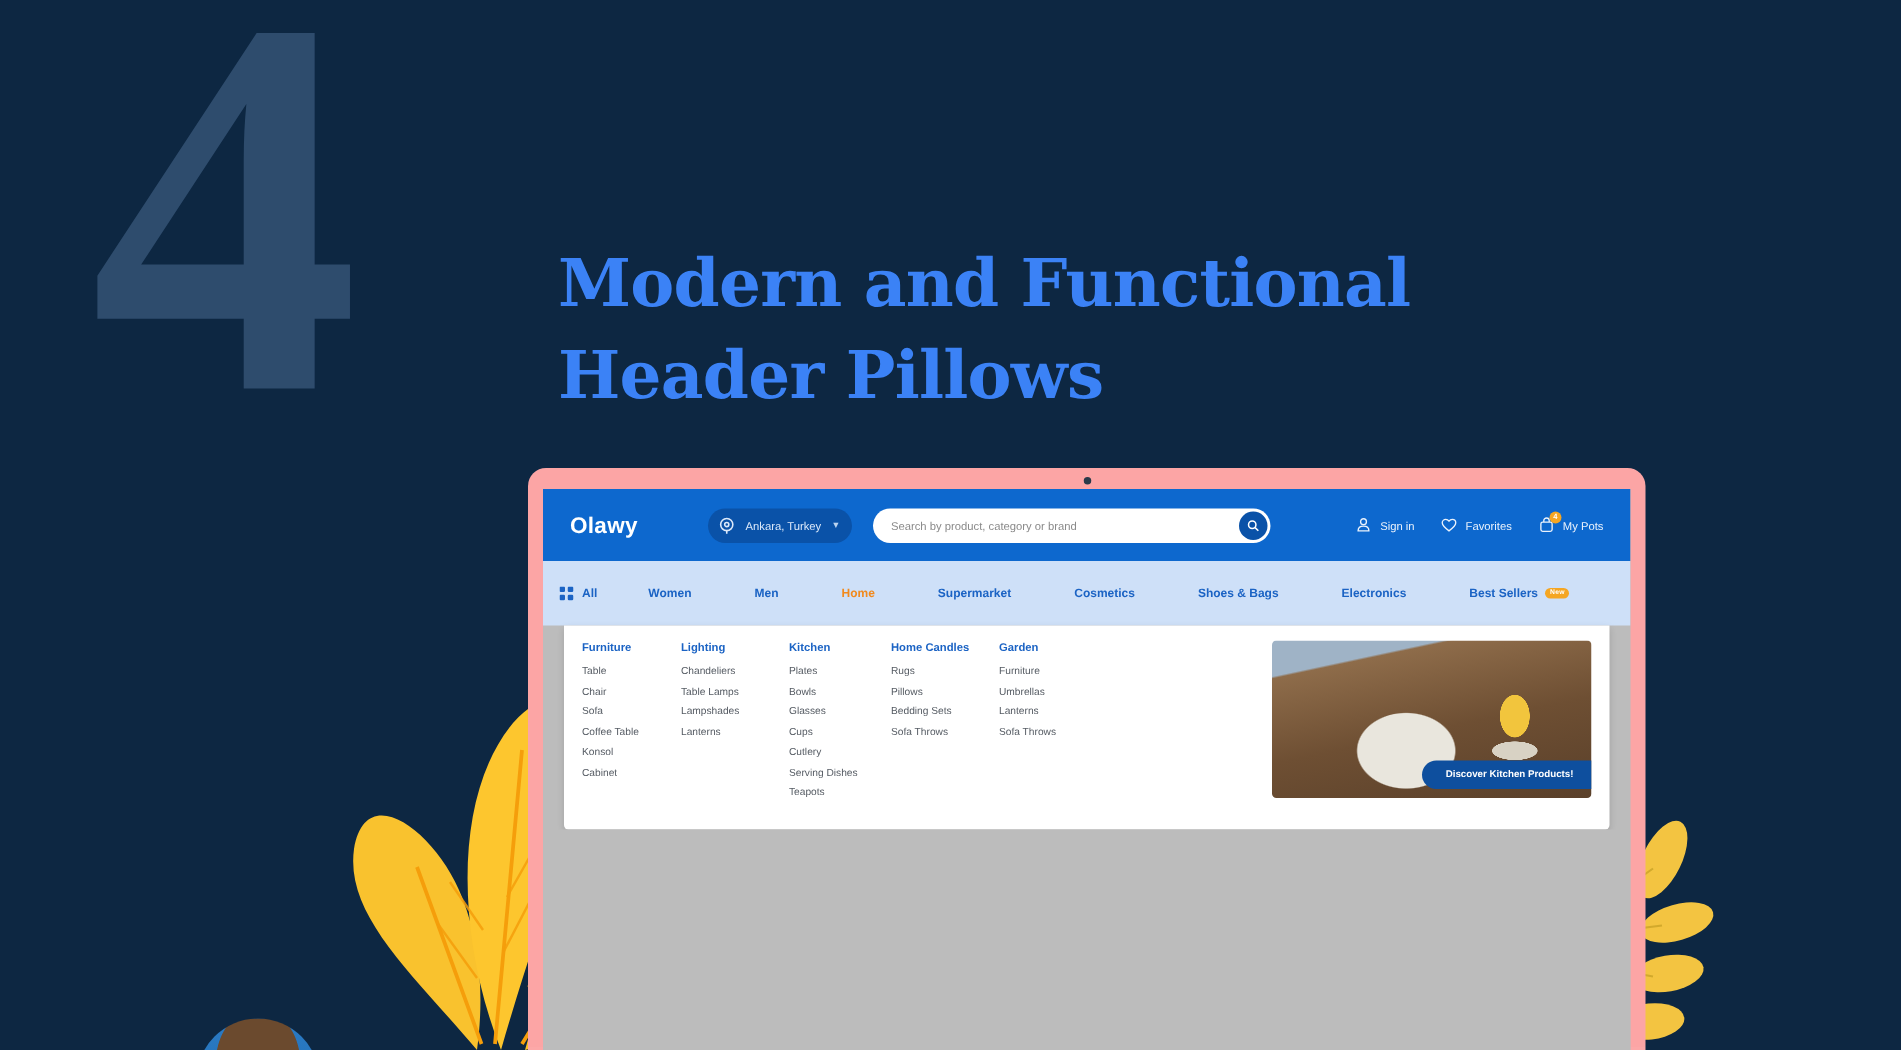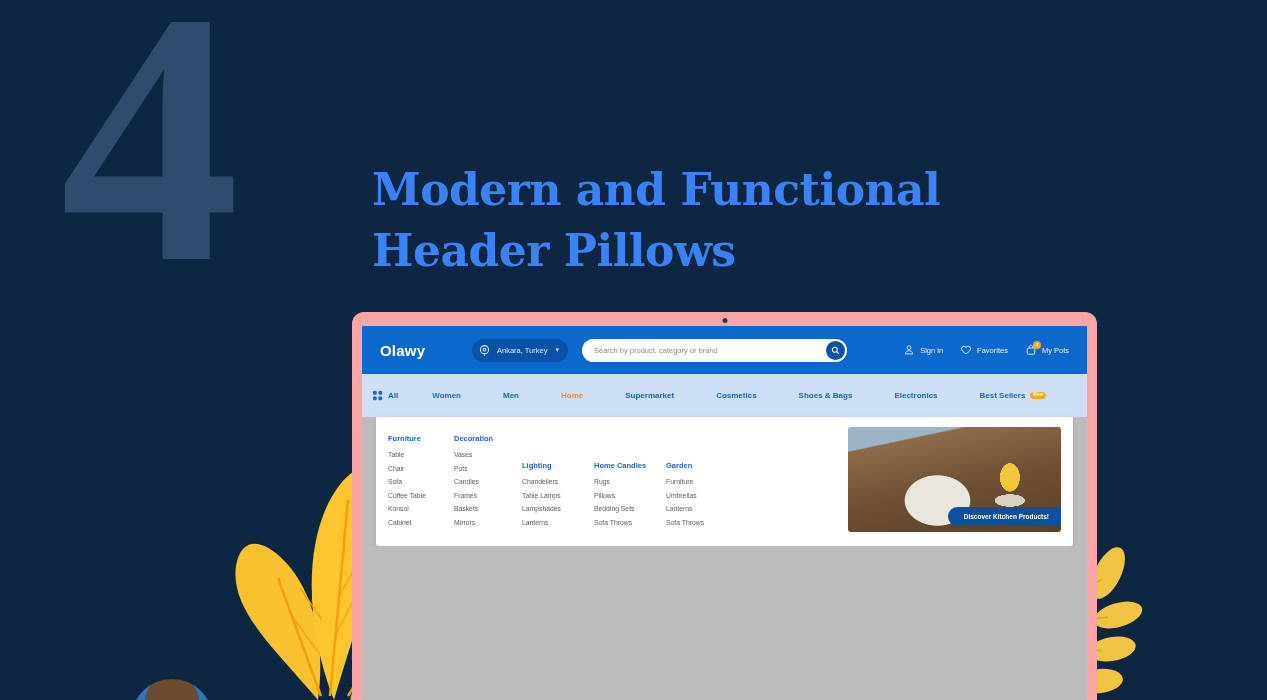--- a/index.html
+++ b/index.html
@@ -150,21 +150,20 @@
 
   
   .mega{
     background:#FFFFFF;
     margin:0 14px;
     border-radius:0 0 3px 3px;
     display:flex;
     padding:10px 12px 14px 12px;
     gap:0;
     box-shadow:0 2px 5px rgba(0,0,0,.13);
-    align-items:flex-end;
   }
   .mm-col{ flex:none; }
   .mm-col.c1{ width:66px; }
   .mm-col.c2{ width:68px; }
   .mm-col.c3{ width:72px; }
   .mm-col.c4{ width:68px; }
   .mm-col.c5{ width:72px; }
   .mm-col.c6{ width:72px; }
   .mm-title{
     color:#1B63C4; font-size:7.5px; font-weight:700;
@@ -337,38 +336,39 @@
       <div class="mm-col c1">
         <div class="mm-title">Furniture</div>
         <div class="mm-link">Table</div>
         <div class="mm-link">Chair</div>
         <div class="mm-link">Sofa</div>
         <div class="mm-link">Coffee Table</div>
         <div class="mm-link">Konsol</div>
         <div class="mm-link">Cabinet</div>
       </div>
 
-      <div class="mm-col c2">
-        <div class="mm-title">Decoration</div>
-        <div class="mm-link">Vases</div>
-        <div class="mm-link">Pots</div>
-        <div class="mm-link">Candles</div>
-        <div class="mm-link">Frames</div>
-        <div class="mm-link">Baskets</div>
-        <div class="mm-link">Mirrors</div>
-      </div>
 
       <div class="mm-col c3">
         <div class="mm-title">Lighting</div>
         <div class="mm-link">Chandeliers</div>
         <div class="mm-link">Table Lamps</div>
         <div class="mm-link">Lampshades</div>
         <div class="mm-link">Lanterns</div>
       </div>
 
+      <div class="mm-col c4">
+        <div class="mm-title">Kitchen</div>
+        <div class="mm-link">Plates</div>
+        <div class="mm-link">Bowls</div>
+        <div class="mm-link">Glasses</div>
+        <div class="mm-link">Cups</div>
+        <div class="mm-link">Cutlery</div>
+        <div class="mm-link">Serving Dishes</div>
+        <div class="mm-link">Teapots</div>
+      </div>
 
       <div class="mm-col c5">
         <div class="mm-title">Home Candles</div>
         <div class="mm-link">Rugs</div>
         <div class="mm-link">Pillows</div>
         <div class="mm-link">Bedding Sets</div>
         <div class="mm-link">Sofa Throws</div>
       </div>
 
       <div class="mm-col c6">

